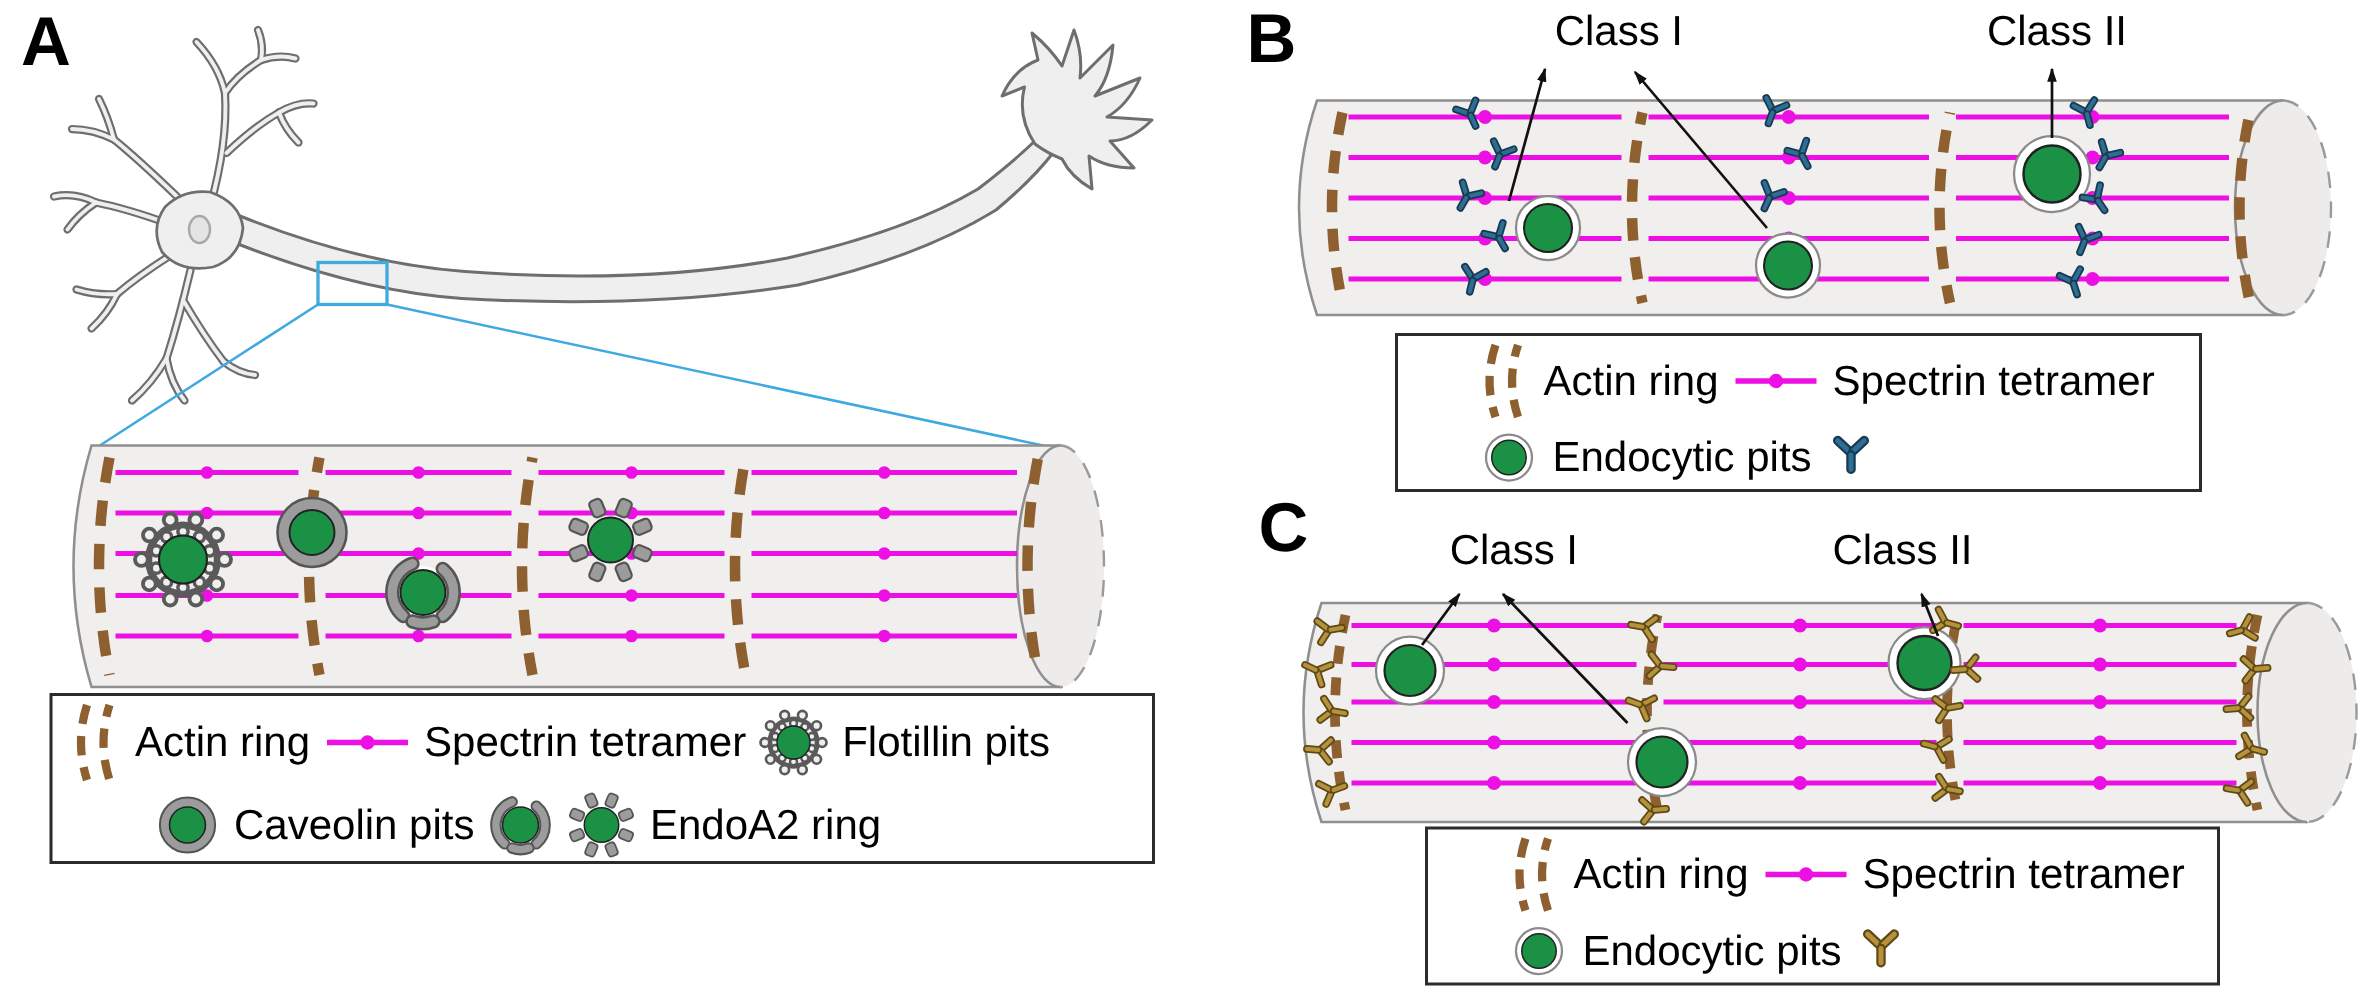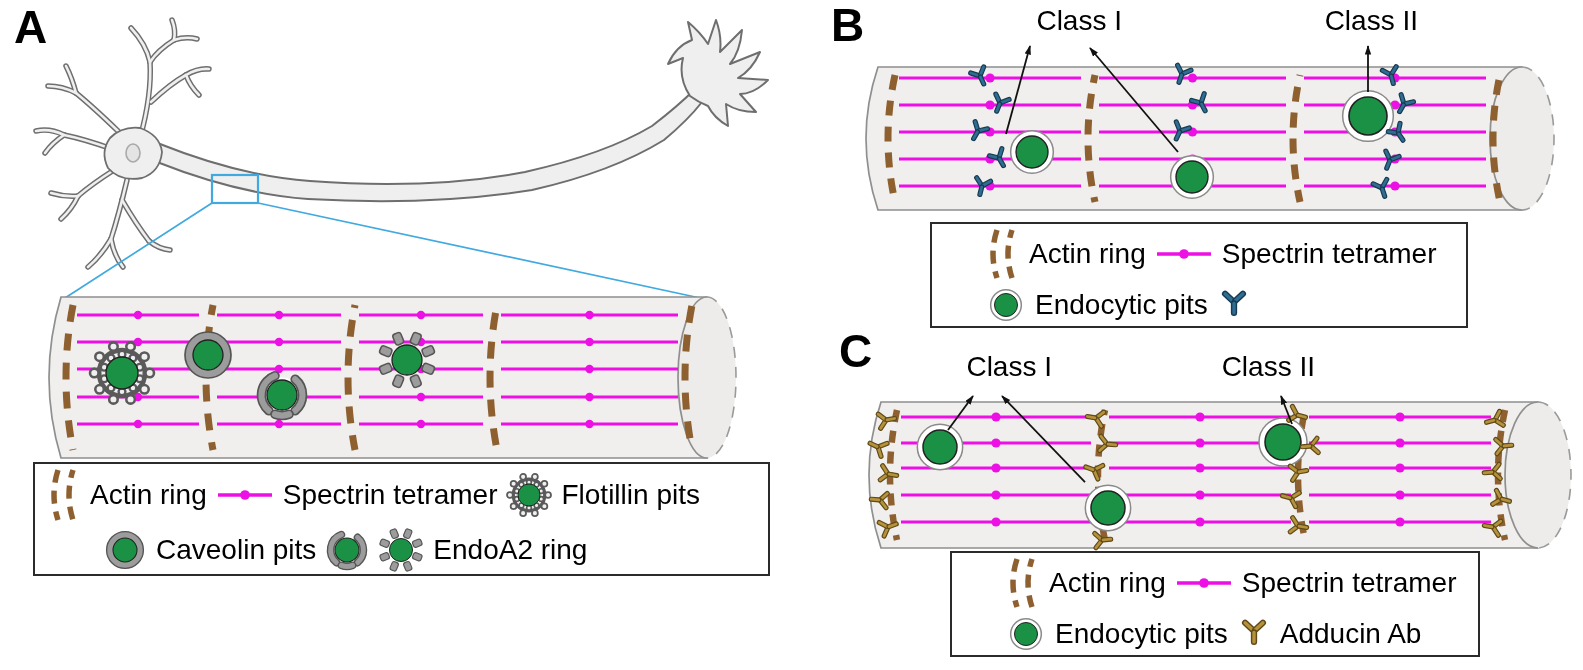--- a/index.html
+++ b/index.html
@@ -728,17 +728,16 @@
           <g transform="translate(17 13) rotate(0) scale(1.05)">
             <g transform="rotate(-47)">
               <rect x="-2.3" y="-13.8" width="4.6" height="14.2" rx="2.2" fill="#B6923C" stroke="#5F4A17" stroke-width="1.4"></rect>
             </g>
             <g transform="rotate(47)">
               <rect x="-2.3" y="-13.8" width="4.6" height="14.2" rx="2.2" fill="#B6923C" stroke="#5F4A17" stroke-width="1.4"></rect>
             </g>
             <rect x="-2.3" y="-1" width="4.6" height="13.6" rx="2.2" fill="#B6923C" stroke="#5F4A17" stroke-width="1.4"></rect>
           </g>
         </svg>
-      <span>Adducin Ab</span>
     </div>
   </div>
 
 </div>
 
 </body></html>

